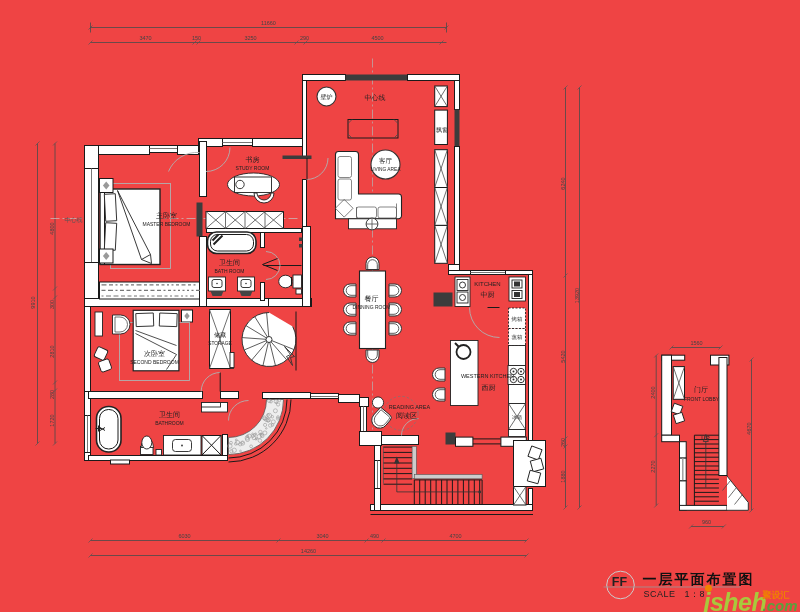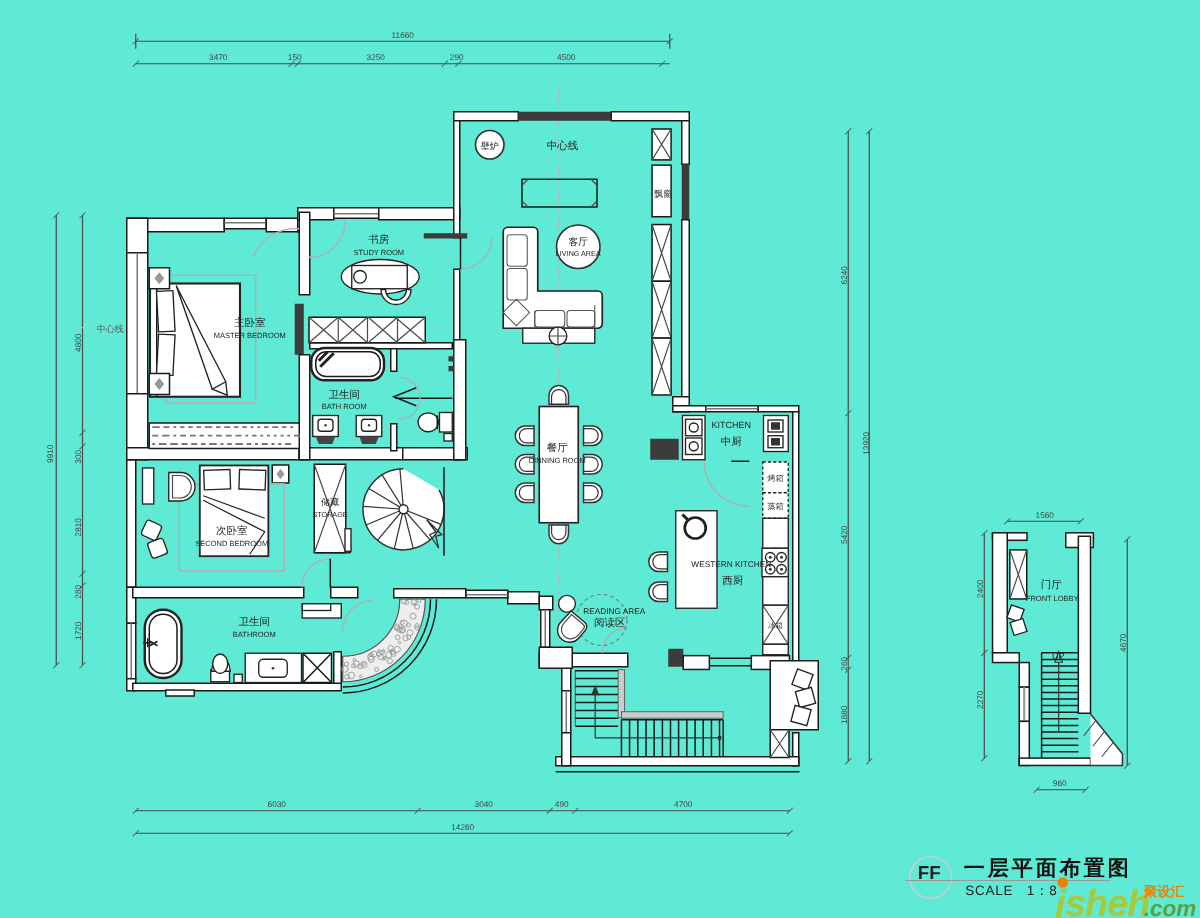--- a/index.html
+++ b/index.html
@@ -1,16 +1,16 @@
 <!DOCTYPE html>
 <html><head>
 <meta charset="utf-8">
 <style>
 html,body{margin:0;padding:0;background:#fff;}
-#page{position:relative;width:800px;height:612px;background:#5eead4;overflow:hidden;font-family:"Liberation Sans",sans-serif;}
+#page{position:relative;width:800px;height:612px;background:#ef4444;overflow:hidden;font-family:"Liberation Sans",sans-serif;}
 svg{position:absolute;left:0;top:0;}
 text{font-family:"Liberation Sans",sans-serif;}
 .dim{font-size:5.5px;fill:#444;}
 .cn{font-size:7px;fill:#222;}
 .en{font-size:5px;fill:#222;}
 .w{fill:#fff;stroke:#1a1a1a;stroke-width:1;}
 .dk{fill:#3c3c3c;stroke:none;}
 .tl{stroke:#1a1a1a;stroke-width:1;fill:none;}
 .tn{stroke:#4a4a4a;stroke-width:0.8;fill:none;}
 .fr{stroke:#222;stroke-width:0.9;fill:#fff;}

